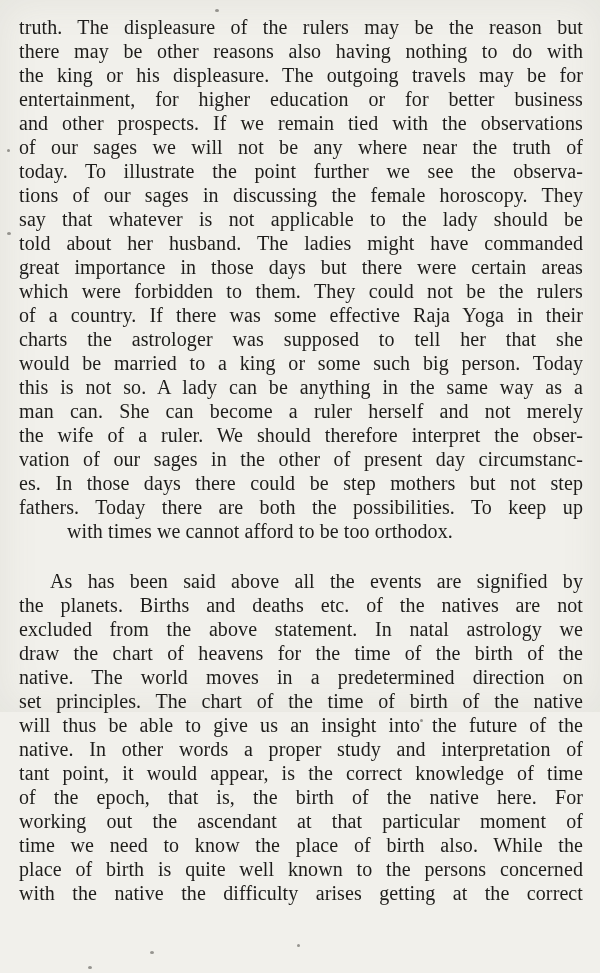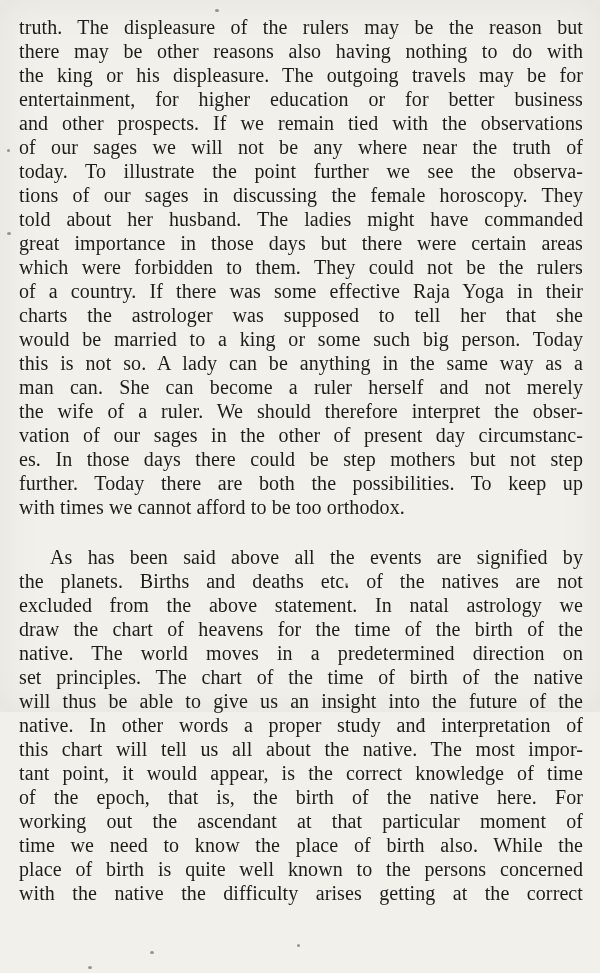--- a/index.html
+++ b/index.html
@@ -35,20 +35,21 @@
     color: #1e1d1b;
     text-align: justify;
     text-align-last: justify;
     white-space: normal;
     overflow: hidden;
     letter-spacing: 0.1px;
   }
   .line.last-left {
     text-align: left;
     text-align-last: left;
+    margin-left: 48px;
   }
   .line.indent {
     text-indent: 31px;
   }
   .speck {
     position: absolute;
     background: #4a4843;
     border-radius: 50%;
     opacity: 0.55;
   }
@@ -60,44 +61,44 @@
   <div id="text-root">
       <div class="paragraph">
         <div class="line">truth. The displeasure of the rulers may be the reason but</div>
         <div class="line">there may be other reasons also having nothing to do with</div>
         <div class="line">the king or his displeasure. The outgoing travels may be for</div>
         <div class="line">entertainment, for higher education or for better business</div>
         <div class="line">and other prospects. If we remain tied with the observations</div>
         <div class="line">of our sages we will not be any where near the truth of</div>
         <div class="line">today. To illustrate the point further we see the observa-</div>
         <div class="line">tions of our sages in discussing the female horoscopy. They</div>
+        <div class="line">say that whatever is not applicable to the lady should be</div>
         <div class="line">told about her husband. The ladies might have commanded</div>
         <div class="line">great importance in those days but there were certain areas</div>
         <div class="line">which were forbidden to them. They could not be the rulers</div>
         <div class="line">of a country. If there was some effective Raja Yoga in their</div>
         <div class="line">charts the astrologer was supposed to tell her that she</div>
         <div class="line">would be married to a king or some such big person. Today</div>
         <div class="line">this is not so. A lady can be anything in the same way as a</div>
         <div class="line">man can. She can become a ruler herself and not merely</div>
         <div class="line">the wife of a ruler. We should therefore interpret the obser-</div>
         <div class="line">vation of our sages in the other of present day circumstanc-</div>
         <div class="line">es. In those days there could be step mothers but not step</div>
-        <div class="line">further. Today there are both the possibilities. To keep up</div>
+        <div class="line">fathers. Today there are both the possibilities. To keep up</div>
         <div class="line last-left">with times we cannot afford to be too orthodox.</div>
       </div>
       <div class="paragraph">
         <div class="line indent">As has been said above all the events are signified by</div>
         <div class="line">the planets. Births and deaths etc. of the natives are not</div>
         <div class="line">excluded from the above statement. In natal astrology we</div>
         <div class="line">draw the chart of heavens for the time of the birth of the</div>
         <div class="line">native. The world moves in a predetermined direction on</div>
         <div class="line">set principles. The chart of the time of birth of the native</div>
         <div class="line">will thus be able to give us an insight into the future of the</div>
         <div class="line">native. In other words a proper study and interpretation of</div>
-        <div class="line">this chart will tell us all about the native. The most impor-</div>
         <div class="line">tant point, it would appear, is the correct knowledge of time</div>
         <div class="line">of the epoch, that is, the birth of the native here. For</div>
         <div class="line">working out the ascendant at that particular moment of</div>
         <div class="line">time we need to know the place of birth also. While the</div>
         <div class="line">place of birth is quite well known to the persons concerned</div>
         <div class="line">with the native the difficulty arises getting at the correct</div>
       </div>
     </div>
 <div class="speck" style="left: 215px; top: 9px; width: 4px; height: 3px;"></div>
     <div class="speck" style="left: 7px; top: 149px; width: 3px; height: 3px;"></div>

